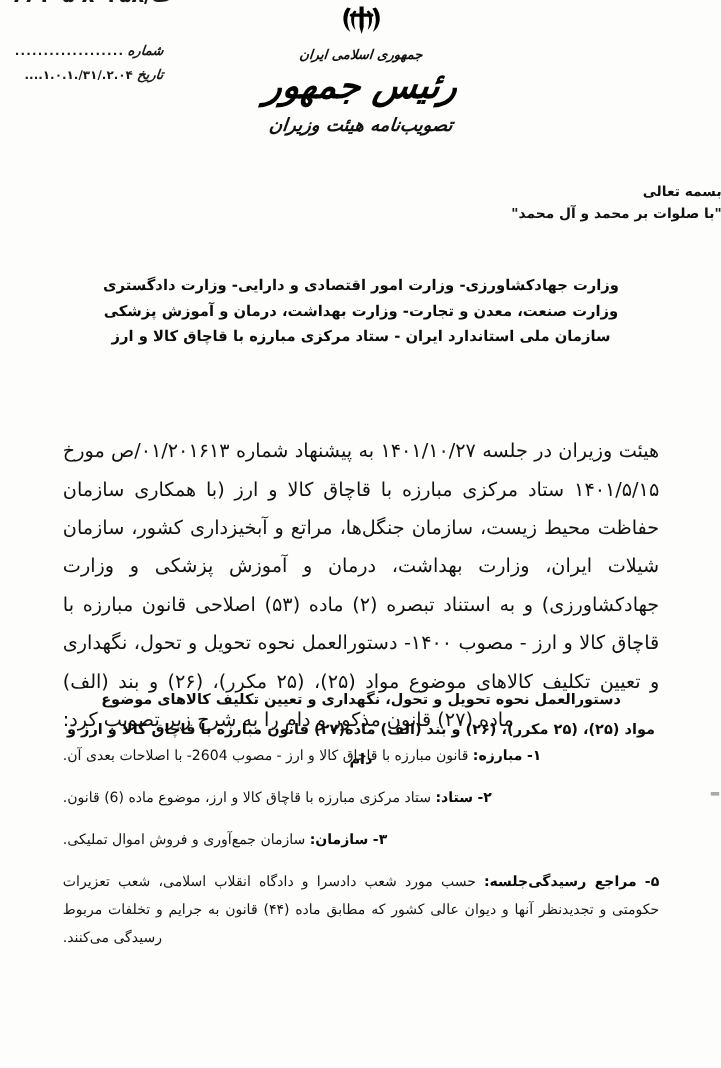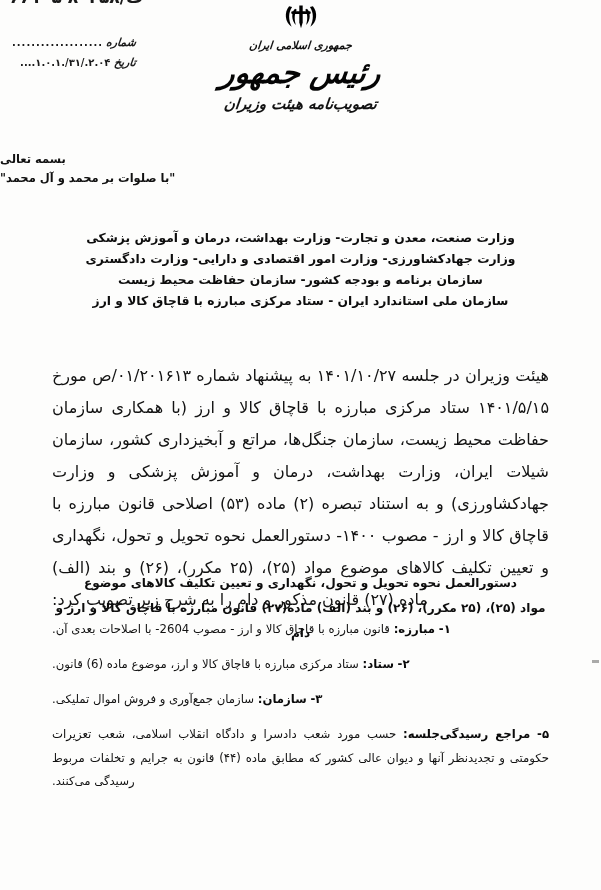--- a/index.html
+++ b/index.html
@@ -122,21 +122,21 @@
     color: #111;
     transform: skewX(-6deg);
   }
 
   
   .invocation {
     position: absolute;
     top: 150px;
     left: 0;
     right: 0;
-    text-align: left;
+    text-align: right;
   }
   .invocation div {
     font-size: 11.5px;
     font-weight: 700;
     color: #111;
     line-height: 1.65;
   }
 
   
   .addressees {
@@ -268,23 +268,22 @@
     <div class="president-line">رئیس جمهور</div>
     <div class="approval-line">تصویب‌نامه هیئت وزیران</div>
   </div>
 
   <div class="invocation">
     <div>بسمه تعالی</div>
     <div>"با صلوات بر محمد و آل محمد"</div>
   </div>
 
   <div class="addressees">
+    <div>وزارت جهادکشاورزی- وزارت امور اقتصادی و دارایی- وزارت دادگستری</div>
     <div>وزارت صنعت، معدن و تجارت- وزارت بهداشت، درمان و آموزش پزشکی</div>
-    <div>وزارت جهادکشاورزی- وزارت امور اقتصادی و دارایی- وزارت دادگستری</div>
-    <div>سازمان برنامه و بودجه کشور- سازمان حفاظت محیط زیست</div>
     <div>سازمان ملی استاندارد ایران - ستاد مرکزی مبارزه با قاچاق کالا و ارز</div>
   </div>
 
   <div class="body-block">
     <p class="para">هیئت وزیران در جلسه ۱۴۰۱/۱۰/۲۷ به پیشنهاد شماره ۰۱/۲۰۱۶۱۳/ص مورخ ۱۴۰۱/۵/۱۵ ستاد مرکزی مبارزه با قاچاق کالا و ارز (با همکاری سازمان حفاظت محیط زیست، سازمان جنگل‌ها، مراتع و آبخیزداری کشور، سازمان شیلات ایران، وزارت بهداشت، درمان و آموزش پزشکی و وزارت جهادکشاورزی) و به استناد تبصره (۲) ماده (۵۳) اصلاحی قانون مبارزه با قاچاق کالا و ارز - مصوب ۱۴۰۰- دستورالعمل نحوه تحویل و تحول، نگهداری و تعیین تکلیف کالاهای موضوع مواد (۲۵)، (۲۵ مکرر)، (۲۶) و بند (الف) ماده (۲۷) قانون مذکور و دام را به شرح زیر تصویب کرد:</p>
   </div>
 
   <div class="doc-title">
     <div>دستورالعمل نحوه تحویل و تحول، نگهداری و تعیین تکلیف کالاهای موضوع</div>
     <div>مواد (۲۵)، (۲۵ مکرر)، (۲۶) و بند (الف) ماده(۲۷) قانون مبارزه با قاچاق کالا و ارز و دام</div>

